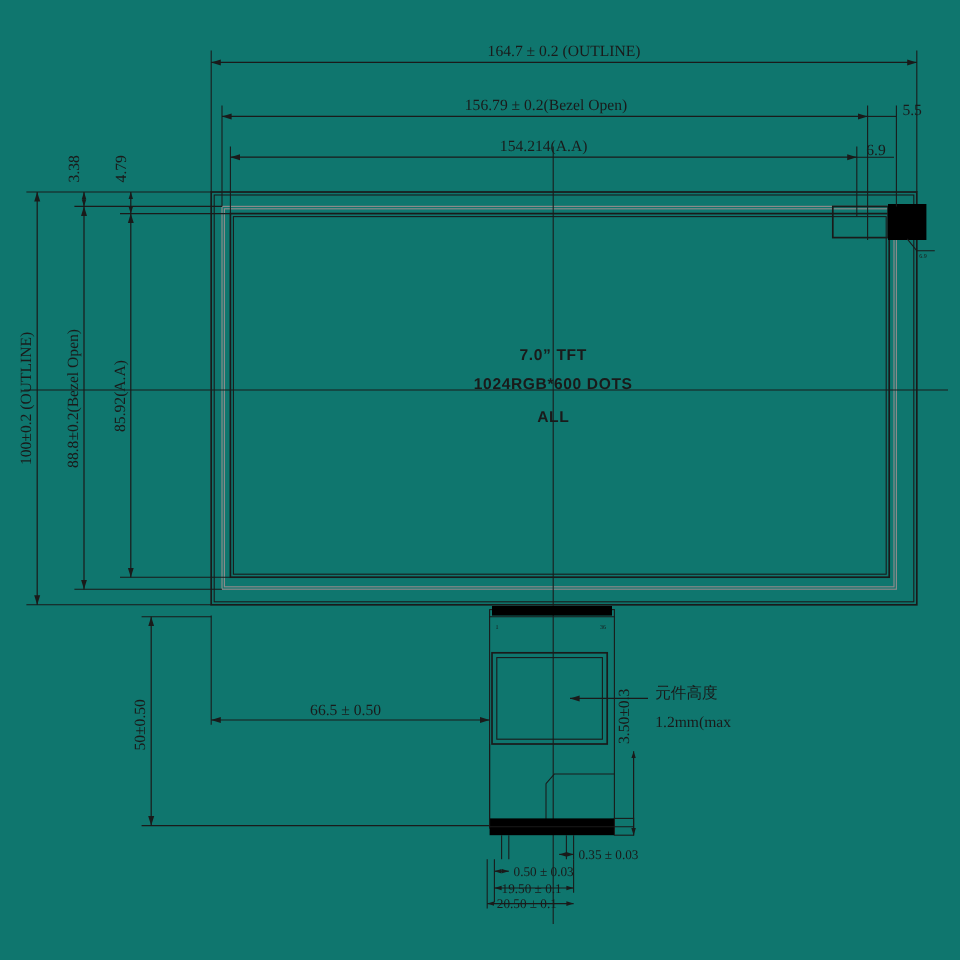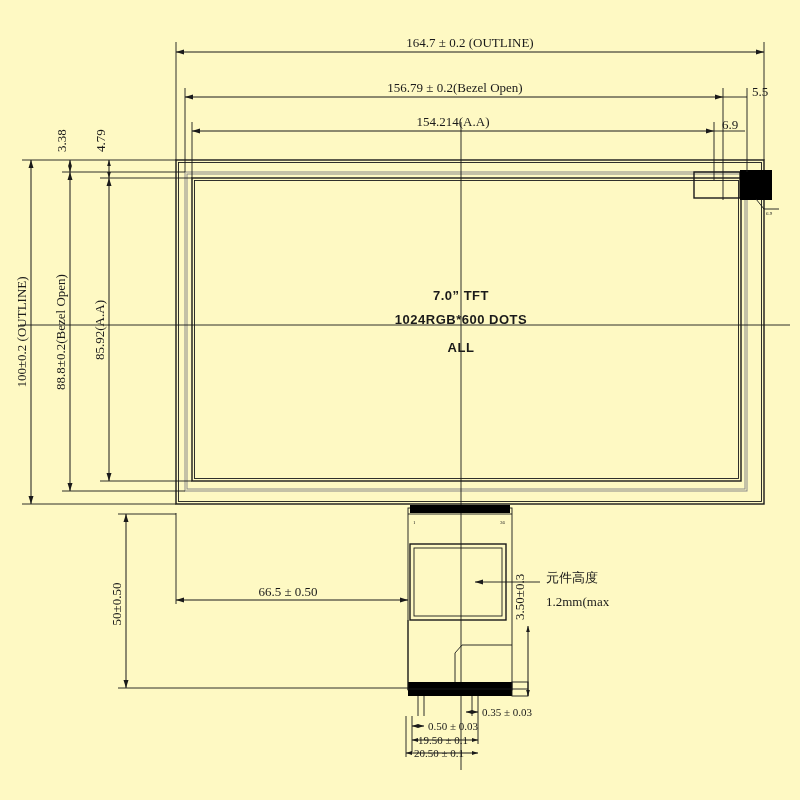--- a/index.html
+++ b/index.html
@@ -4,21 +4,21 @@
 <style>
   html, body {
     margin: 0;
     padding: 0;
     background: #ffffff;
   }
   #drawing-root {
     position: relative;
     width: 800px;
     height: 800px;
-    background: #fef9c3;
+    background: #0f766e;
     font-family: "Liberation Serif", serif;
     overflow: hidden;
   }
   svg { display: block; }
   .dim-text {
     font-family: "Liberation Serif", serif;
     font-size: 13px;
     fill: #1a1a1a;
   }
   .dim-text-sm {

